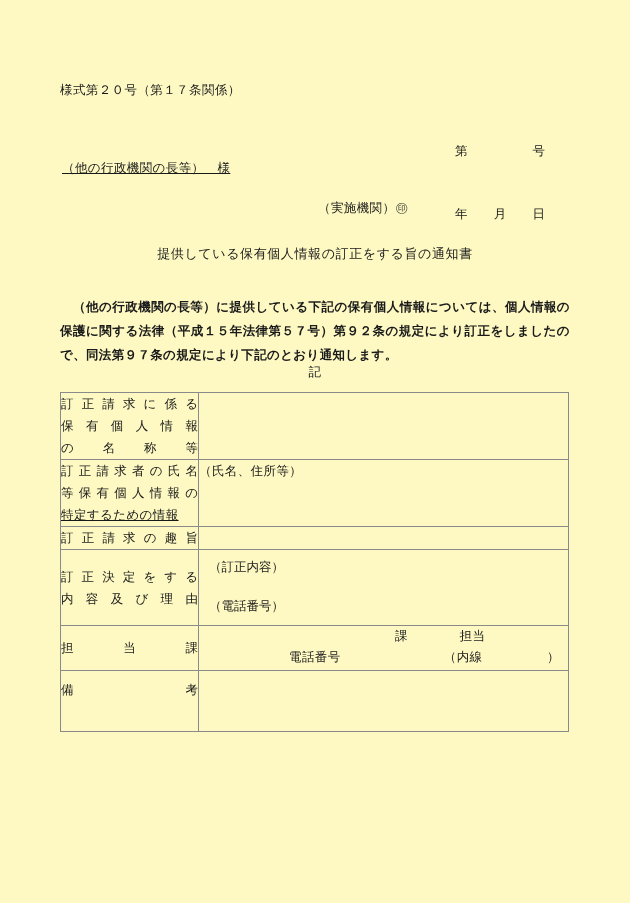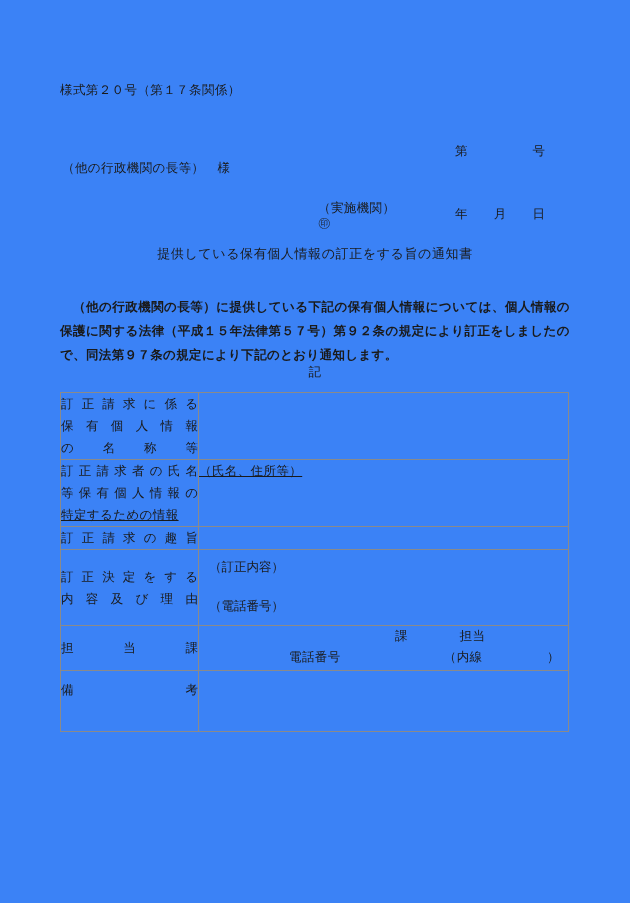--- a/index.html
+++ b/index.html
@@ -13,21 +13,21 @@
     position: relative;
     font-family: "Liberation Serif", "DejaVu Serif", serif;
     color: #1a1a1a;
     -webkit-font-smoothing: antialiased;
   }
   .page {
     position: absolute;
     inset: 0;
     width: 630px;
     height: 903px;
-    background: #3b82f6;
+    background: #fef9c3;
     overflow: hidden;
   }
 
   
   .form-no {
     position: absolute;
     left: 60px;
     top: 82px;
     font-size: 12.5px;
     letter-spacing: 0.4px;
@@ -42,31 +42,31 @@
     white-space: pre;
     letter-spacing: 0.4px;
   }
   .addressee {
     position: absolute;
     left: 62px;
     top: 160px;
     font-size: 12.5px;
     white-space: pre;
     letter-spacing: 0.4px;
+    text-decoration: underline;
   }
   .issuer-row {
     position: absolute;
     left: 318px;
     top: 200px;
     width: 252px;
     font-size: 12.5px;
     letter-spacing: 0.4px;
     display: flex;
     align-items: baseline;
-    flex-direction: column;
   }
   .seal-mark {
     font-size: 12.5px;
     margin-right: 45px;
     line-height: 1;
   }
 
   
   .doc-title {
     position: absolute;
@@ -242,21 +242,21 @@
               <span>保</span>
               <span>有</span>
               <span>個</span>
               <span>人</span>
               <span>情</span>
               <span>報</span>
               <span>の</span>
             </div>
           <div class="lbl-line plain">特定するための情報</div>
         </td>
-        <td class="value-cell" style="height:60px;text-decoration:underline;">（氏名、住所等）</td>
+        <td class="value-cell" style="height:60px;">（氏名、住所等）</td>
       </tr>
 
       <tr>
         <td class="label-cell mid">
           <div class="lbl-line">
               <span>訂</span>
               <span>正</span>
               <span>請</span>
               <span>求</span>
               <span>の</span>

